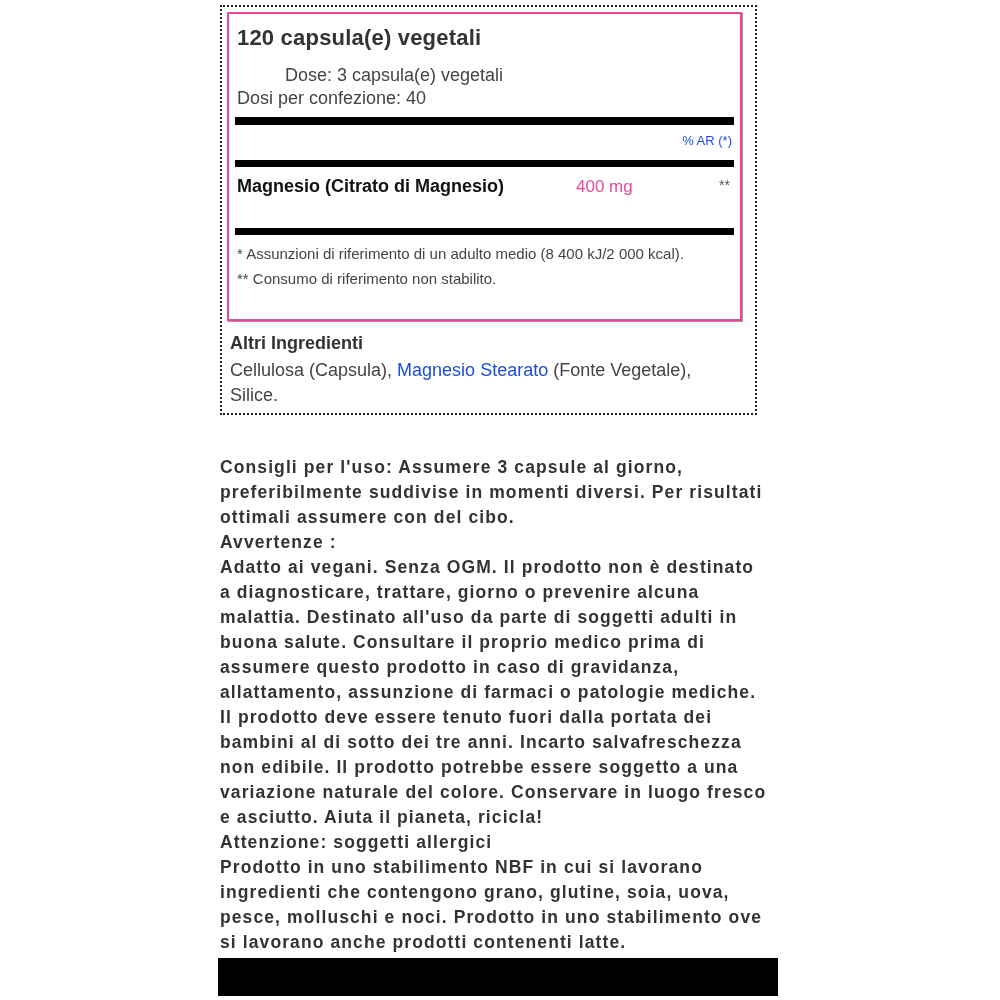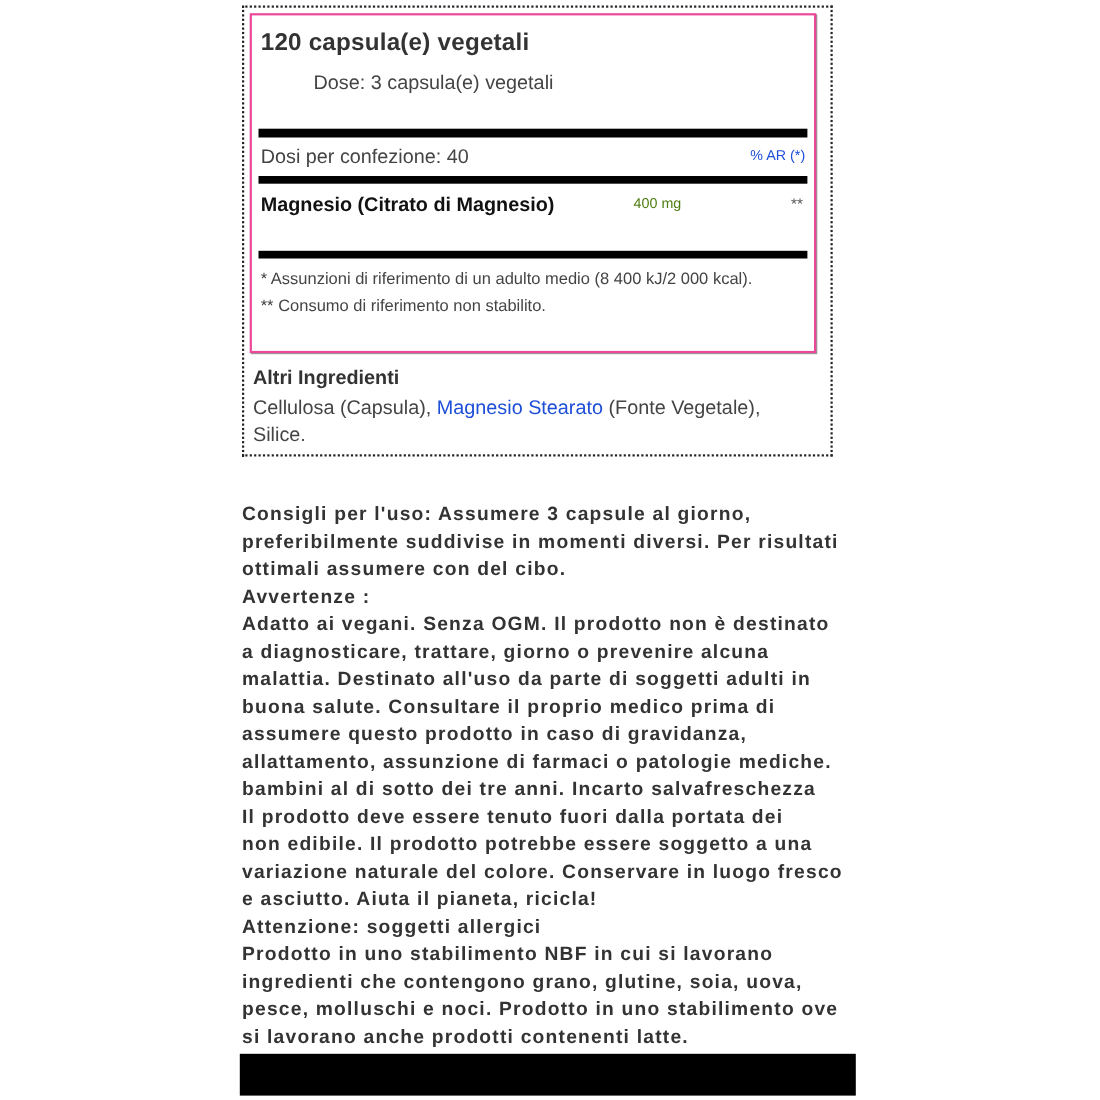--- a/index.html
+++ b/index.html
@@ -43,21 +43,21 @@
       color: #333;
       letter-spacing: 0.2px;
     }
     .serving {
       position: absolute;
       left: 8px;
       font-size: 18px;
       color: #444;
     }
     .serving.s1 { top: 51px; margin-left: 48px; }
-    .serving.s2 { top: 74px; margin-top: 44px; }
+    .serving.s2 { top: 74px; }
     .bar {
       position: absolute;
       left: 6px;
       right: 6px;
       background: #000;
     }
     .bar.b1 { top: 103px; height: 8px; }
     .bar.b2 { top: 146px; height: 7px; }
     .bar.b3 { top: 214px; height: 7px; }
     .ar-header {
@@ -74,22 +74,22 @@
       width: 300px;
       font-size: 18px;
       font-weight: bold;
       color: #111;
       line-height: 24px;
     }
     .nutrient-amount {
       position: absolute;
       left: 347px;
       top: 163px;
-      font-size: 13px;
-      color: #4d7c0f;
+      font-size: 17px;
+      color: #ec4899;
     }
     .nutrient-ar {
       position: absolute;
       right: 10px;
       top: 163px;
       font-size: 14px;
       color: #555;
     }
     .footnotes {
       position: absolute;
@@ -166,22 +166,22 @@
   <div>Consigli per l'uso: Assumere 3 capsule al giorno,</div>
   <div>preferibilmente suddivise in momenti diversi. Per risultati</div>
   <div>ottimali assumere con del cibo.</div>
   <div>Avvertenze :</div>
   <div>Adatto ai vegani. Senza OGM. Il prodotto non è destinato</div>
   <div>a diagnosticare, trattare, giorno o prevenire alcuna</div>
   <div>malattia. Destinato all'uso da parte di soggetti adulti in</div>
   <div>buona salute. Consultare il proprio medico prima di</div>
   <div>assumere questo prodotto in caso di gravidanza,</div>
   <div>allattamento, assunzione di farmaci o patologie mediche.</div>
+  <div>Il prodotto deve essere tenuto fuori dalla portata dei</div>
   <div>bambini al di sotto dei tre anni. Incarto salvafreschezza</div>
-  <div>Il prodotto deve essere tenuto fuori dalla portata dei</div>
   <div>non edibile. Il prodotto potrebbe essere soggetto a una</div>
   <div>variazione naturale del colore. Conservare in luogo fresco</div>
   <div>e asciutto. Aiuta il pianeta, ricicla!</div>
   <div>Attenzione: soggetti allergici</div>
   <div>Prodotto in uno stabilimento NBF in cui si lavorano</div>
   <div>ingredienti che contengono grano, glutine, soia, uova,</div>
   <div>pesce, molluschi e noci. Prodotto in uno stabilimento ove</div>
   <div>si lavorano anche prodotti contenenti latte.</div>
 </div>
 

